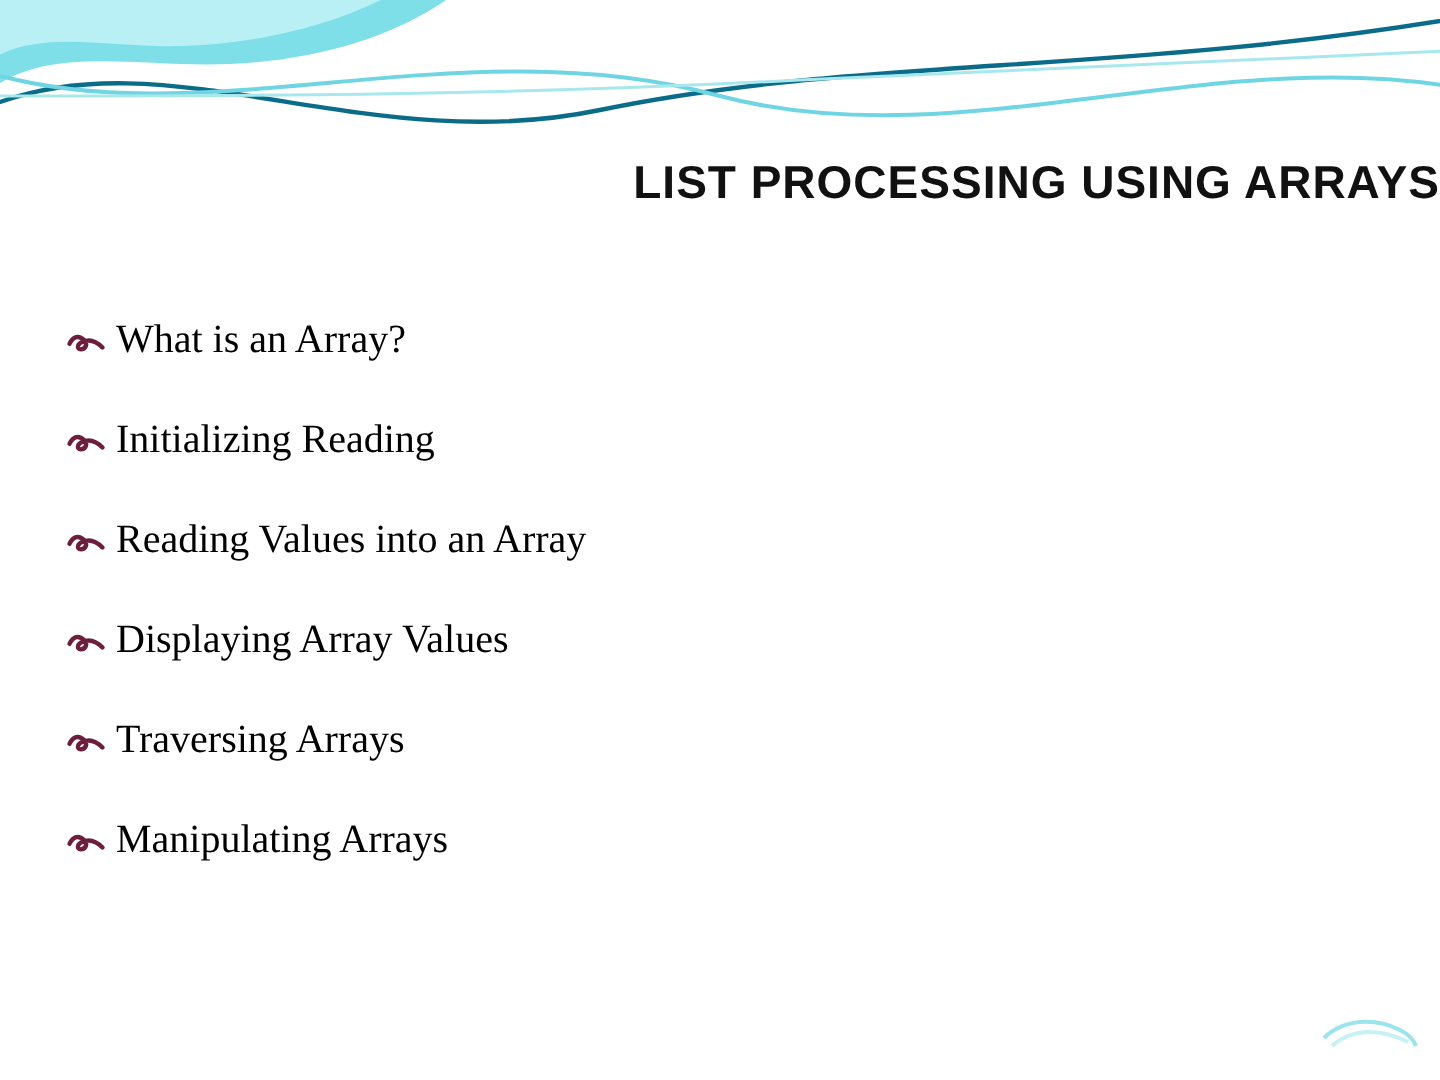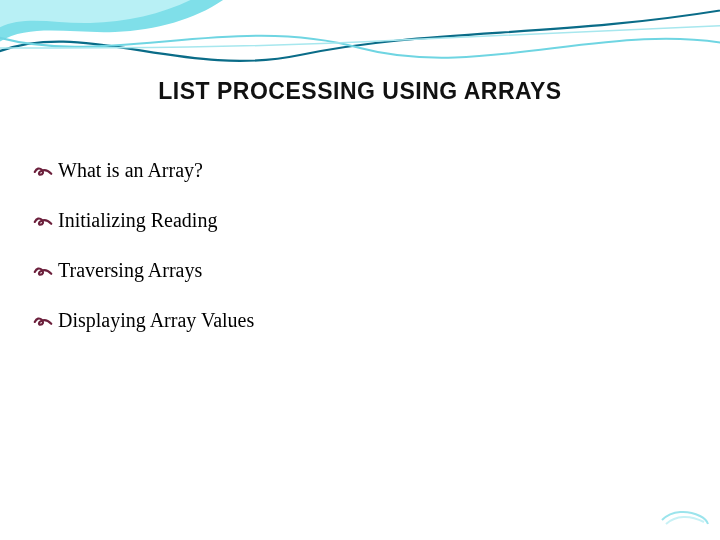--- a/index.html
+++ b/index.html
@@ -27,21 +27,21 @@
     pointer-events: none;
   }
   .ribbon svg {
     display: block;
   }
   .title {
     position: absolute;
     top: 78px;
     left: 0;
     width: 720px;
-    text-align: center;
+    text-align: right;
     font-family: Verdana, Geneva, sans-serif;
     font-weight: 700;
     font-size: 23px;
     letter-spacing: 0.5px;
     color: #111111;
   }
   .bullets {
     position: absolute;
     top: 158px;
     left: 32px;
@@ -106,28 +106,42 @@
     <svg width="22" height="22" viewBox="0 0 24 24">
       <path d="M3 13 C5 9, 8 8, 11 11 C13 13, 12 16, 9 16 C7 16, 7 13, 10 12 C14 10, 18 12, 21 15" fill="none" stroke="#6b1f3b" stroke-width="2.4" stroke-linecap="round" stroke-linejoin="round"></path>
     </svg></span>
         <span class="text">Initializing Reading</span>
       </div>
       <div class="bullet">
         <span class="icon">
     <svg width="22" height="22" viewBox="0 0 24 24">
       <path d="M3 13 C5 9, 8 8, 11 11 C13 13, 12 16, 9 16 C7 16, 7 13, 10 12 C14 10, 18 12, 21 15" fill="none" stroke="#6b1f3b" stroke-width="2.4" stroke-linecap="round" stroke-linejoin="round"></path>
     </svg></span>
+        <span class="text">Reading Values into an Array</span>
+      </div>
+      <div class="bullet">
+        <span class="icon">
+    <svg width="22" height="22" viewBox="0 0 24 24">
+      <path d="M3 13 C5 9, 8 8, 11 11 C13 13, 12 16, 9 16 C7 16, 7 13, 10 12 C14 10, 18 12, 21 15" fill="none" stroke="#6b1f3b" stroke-width="2.4" stroke-linecap="round" stroke-linejoin="round"></path>
+    </svg></span>
+        <span class="text">Displaying Array Values</span>
+      </div>
+      <div class="bullet">
+        <span class="icon">
+    <svg width="22" height="22" viewBox="0 0 24 24">
+      <path d="M3 13 C5 9, 8 8, 11 11 C13 13, 12 16, 9 16 C7 16, 7 13, 10 12 C14 10, 18 12, 21 15" fill="none" stroke="#6b1f3b" stroke-width="2.4" stroke-linecap="round" stroke-linejoin="round"></path>
+    </svg></span>
         <span class="text">Traversing Arrays</span>
       </div>
       <div class="bullet">
         <span class="icon">
     <svg width="22" height="22" viewBox="0 0 24 24">
       <path d="M3 13 C5 9, 8 8, 11 11 C13 13, 12 16, 9 16 C7 16, 7 13, 10 12 C14 10, 18 12, 21 15" fill="none" stroke="#6b1f3b" stroke-width="2.4" stroke-linecap="round" stroke-linejoin="round"></path>
     </svg></span>
-        <span class="text">Displaying Array Values</span>
+        <span class="text">Manipulating Arrays</span>
       </div>
     </div>
 
   <div class="footer-deco">
     <svg width="50" height="22" viewBox="0 0 50 22">
       <path d="M 2 14 C 12 4, 28 4, 40 10 C 44 12, 47 15, 48 18" fill="none" stroke="#9be4ec" stroke-width="2"></path>
       <path d="M 6 18 C 16 9, 30 9, 44 16" fill="none" stroke="#c7f1f5" stroke-width="2"></path>
     </svg>
   </div>
 

